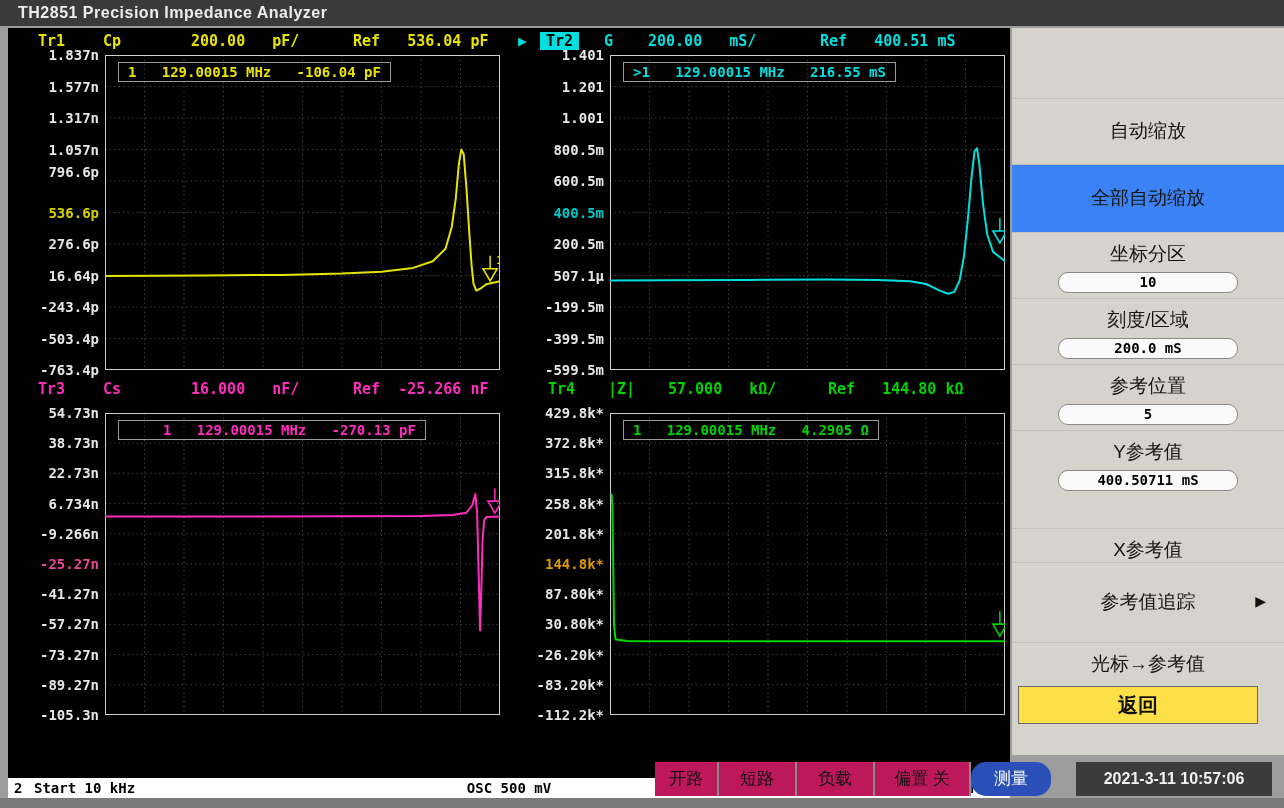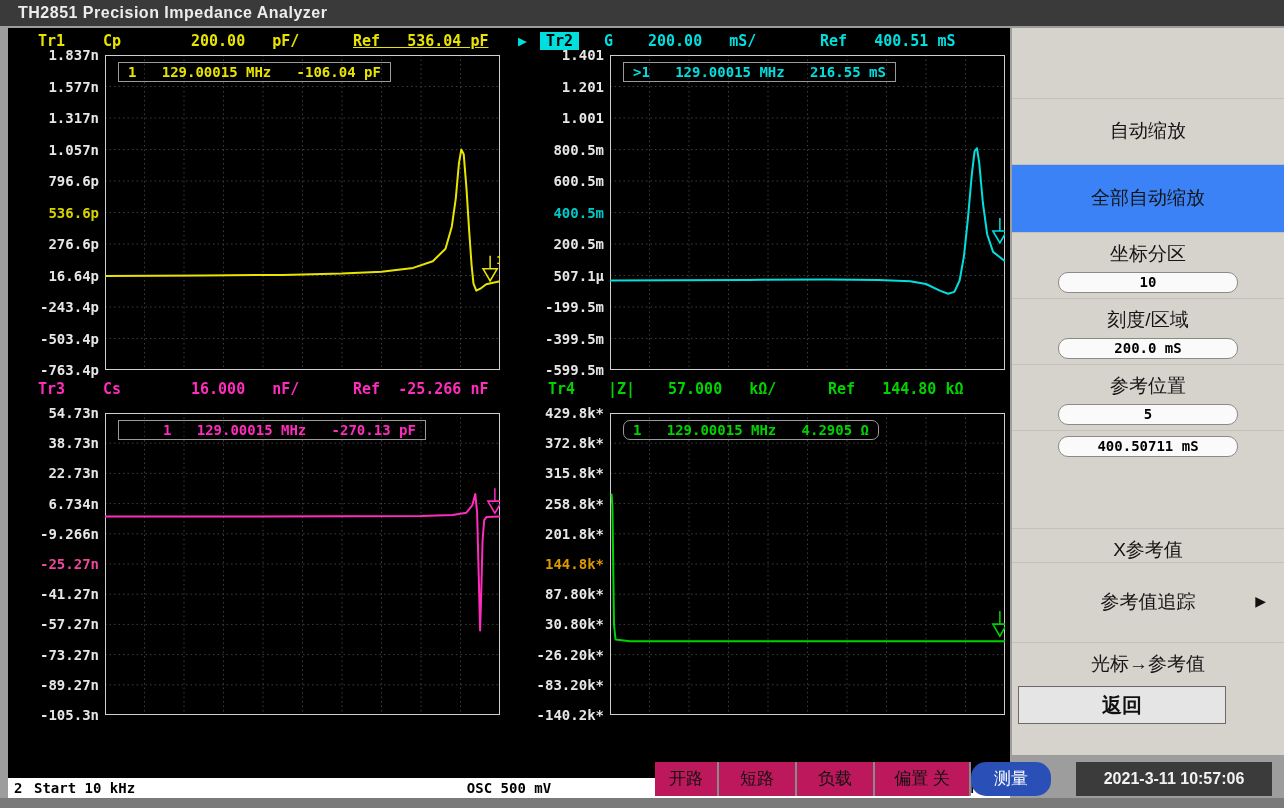--- a/index.html
+++ b/index.html
@@ -57,22 +57,22 @@
   .menu-item.selected { background:#3b82f6; }
   .menu-item .lbl { font-size:19px; color:#141414; display:block; }
   .menu-item .arrow-icon { position:absolute; right:18px; top:50%; margin-top:-10px; font-size:14px; color:#111; }
   .value-box {
     width:180px; height:21px; margin:5px auto 0; background:#fafafa;
     border:1px solid #8a8a8a; border-radius:10px; box-sizing:border-box;
     font-family:"DejaVu Sans Mono",monospace; font-size:14px; font-weight:bold;
     line-height:19px; color:#000;
   }
   .back-btn {
-    position:absolute; left:6px; width:208px; height:38px; box-sizing:border-box;
-    border:1px solid #6a6a6a; background:#e5e5e5; text-align:center;
+    position:absolute; left:6px; width:240px; height:38px; box-sizing:border-box;
+    border:1px solid #6a6a6a; background:#fde047; text-align:center;
     line-height:36px; font-size:20px; font-weight:bold; color:#111;
   }
   #btn-row { position:absolute; left:655px; top:762px; height:34px; display:flex; }
   .cal-btn {
     background:#be185d; border-right:2px solid #8a8a8a; height:34px; line-height:34px;
     text-align:center; font-size:17px; color:#111; box-sizing:border-box;
   }
   .cal-btn.active { background:#2a50b8; color:#fff; border-right:none;border-radius:15px; }
   #timestamp {
     position:absolute; left:1076px; top:762px; width:196px; height:34px;
@@ -85,21 +85,21 @@
 <body>
 
 <div id="titlebar">TH2851 Precision Impedance Analyzer</div>
 
 <div id="screen">
 
   <div class="hdr" id="hdr1">
     <span style="left: 30px; color: rgb(232, 228, 0);">Tr1</span>
     <span style="left: 95px; color: rgb(232, 228, 0);">Cp</span>
     <span style="left: 183px; color: rgb(232, 228, 0);">200.00   pF/</span>
-    <span style="left: 345px; color: rgb(232, 228, 0); text-decoration: underline;">Ref   536.04 pF</span>
+    <span style="left: 345px; color: rgb(232, 228, 0);">Ref   536.04 pF</span>
     <span style="left: 510px; color: rgb(0, 222, 222);">▶</span>
     <span class="badge" style="left: 532px; background: rgb(0, 222, 222); color: rgb(0, 0, 0);">Tr2</span>
     <span style="left: 596px; color: rgb(0, 222, 222);">G</span>
     <span style="left: 640px; color: rgb(0, 222, 222);">200.00   mS/</span>
     <span style="left: 812px; color: rgb(0, 222, 222);">Ref   400.51 mS</span>
   </div>
 
   <div class="hdr" id="hdr2">
     <span style="left: 30px; color: rgb(255, 44, 190);">Tr3</span>
     <span style="left: 95px; color: rgb(255, 44, 190);">Cs</span>
@@ -114,21 +114,21 @@
   <div id="footer-strip">
     <span class="ch">2</span>
     <span class="start">Start 10 kHz</span>
     <span class="osc">OSC 500 mV</span>
     <span class="stop">Stop 130 MHz</span>
   </div>
 <div class="ylab" style="left: -3px; top: 19px;">1.837n</div>
     <div class="ylab" style="left: -3px; top: 50.5px;">1.577n</div>
     <div class="ylab" style="left: -3px; top: 82px;">1.317n</div>
     <div class="ylab" style="left: -3px; top: 113.5px;">1.057n</div>
-    <div class="ylab" style="left: -3px; top: 145px;">796.6p</div>
+    <div class="ylab" style="left: -3px; top: 136px;">796.6p</div>
     <div class="ylab" style="left: -3px; top: 176.5px; color: rgb(214, 210, 0);">536.6p</div>
     <div class="ylab" style="left: -3px; top: 208px;">276.6p</div>
     <div class="ylab" style="left: -3px; top: 239.5px;">16.64p</div>
     <div class="ylab" style="left: -3px; top: 271px;">-243.4p</div>
     <div class="ylab" style="left: -3px; top: 302.5px;">-503.4p</div>
     <div class="ylab" style="left: -3px; top: 334px;">-763.4p</div>
     <div class="panel" style="left: 97px; top: 27px; width: 395px; height: 315px;">
       <svg width="395" height="315">
         <line x1="39.5" y1="0" x2="39.5" y2="315" stroke="#3d3d3d" stroke-width="1" stroke-dasharray="1.5 3"></line>
         <line x1="0" y1="31.5" x2="395" y2="31.5" stroke="#3d3d3d" stroke-width="1" stroke-dasharray="1.5 3"></line>
@@ -237,21 +237,21 @@
     <div class="ylab" style="left: 502px; top: 377px;">429.8k*</div>
     <div class="ylab" style="left: 502px; top: 407.2px;">372.8k*</div>
     <div class="ylab" style="left: 502px; top: 437.4px;">315.8k*</div>
     <div class="ylab" style="left: 502px; top: 467.6px;">258.8k*</div>
     <div class="ylab" style="left: 502px; top: 497.8px;">201.8k*</div>
     <div class="ylab" style="left: 502px; top: 528px; color: rgb(221, 153, 0);">144.8k*</div>
     <div class="ylab" style="left: 502px; top: 558.2px;">87.80k*</div>
     <div class="ylab" style="left: 502px; top: 588.4px;">30.80k*</div>
     <div class="ylab" style="left: 502px; top: 618.6px;">-26.20k*</div>
     <div class="ylab" style="left: 502px; top: 648.8px;">-83.20k*</div>
-    <div class="ylab" style="left: 502px; top: 679px;">-140.2k*</div>
+    <div class="ylab" style="left: 502px; top: 679px;">-112.2k*</div>
     <div class="panel" style="left: 602px; top: 385px; width: 395px; height: 302px;">
       <svg width="395" height="302">
         <line x1="39.5" y1="0" x2="39.5" y2="302" stroke="#3d3d3d" stroke-width="1" stroke-dasharray="1.5 3"></line>
         <line x1="0" y1="30.2" x2="395" y2="30.2" stroke="#3d3d3d" stroke-width="1" stroke-dasharray="1.5 3"></line>
         <line x1="79" y1="0" x2="79" y2="302" stroke="#3d3d3d" stroke-width="1" stroke-dasharray="1.5 3"></line>
         <line x1="0" y1="60.4" x2="395" y2="60.4" stroke="#3d3d3d" stroke-width="1" stroke-dasharray="1.5 3"></line>
         <line x1="118.5" y1="0" x2="118.5" y2="302" stroke="#3d3d3d" stroke-width="1" stroke-dasharray="1.5 3"></line>
         <line x1="0" y1="90.6" x2="395" y2="90.6" stroke="#3d3d3d" stroke-width="1" stroke-dasharray="1.5 3"></line>
         <line x1="158" y1="0" x2="158" y2="302" stroke="#3d3d3d" stroke-width="1" stroke-dasharray="1.5 3"></line>
         <line x1="0" y1="120.8" x2="395" y2="120.8" stroke="#3d3d3d" stroke-width="1" stroke-dasharray="1.5 3"></line>
@@ -264,21 +264,21 @@
         <line x1="316" y1="0" x2="316" y2="302" stroke="#3d3d3d" stroke-width="1" stroke-dasharray="1.5 3"></line>
         <line x1="0" y1="241.6" x2="395" y2="241.6" stroke="#3d3d3d" stroke-width="1" stroke-dasharray="1.5 3"></line>
         <line x1="355.5" y1="0" x2="355.5" y2="302" stroke="#3d3d3d" stroke-width="1" stroke-dasharray="1.5 3"></line>
         <line x1="0" y1="271.8" x2="395" y2="271.8" stroke="#3d3d3d" stroke-width="1" stroke-dasharray="1.5 3"></line>
         <rect x="0.5" y="0.5" width="394" height="301" fill="none" stroke="#cfcfcf" stroke-width="1"></rect>
         <path d="M1.6 81.5 L2.4 93.6 L3.2 151.0 L4.0 211.4 L5.5 226.5 L19.8 228.2 L118.5 228.2 L237.0 228.2 L355.5 228.2 L395.0 228.2" fill="none" stroke="#00d400" stroke-width="2" stroke-linejoin="round" stroke-linecap="round"></path>
         <line x1="389.865" y1="198.084" x2="389.865" y2="211.084" stroke="#00d400" stroke-width="1.5"></line>
         <path d="M 382.865 211.084 L 396.865 211.084 L 389.865 223.084 Z" fill="none" stroke="#00d400" stroke-width="1.6"></path>
         <text x="395.865" y="206.084" fill="#00d400" font-size="11" font-family="DejaVu Sans Mono, monospace" font-weight="bold">1</text>
       </svg>
-      <div class="readout" style="color: rgb(0, 212, 0); border-radius: 7px;">1   129.00015 MHz   4.2905 Ω</div>
+      <div class="readout" style="color: rgb(0, 212, 0);">1   129.00015 MHz   4.2905 Ω</div>
     </div>
   </div>
 
 <div id="sidebar">
   <span class="scroll-arrow" style="top:70px">▲</span>
   <span class="scroll-arrow" style="top:636px">▼</span>
   <div id="menu-items">
       <div class="menu-item" style="top: 70px; height: 66px;">
         <span class="lbl" style="line-height: 64px;">自动缩放</span>
       </div>
@@ -291,20 +291,21 @@
       </div>
       <div class="menu-item" style="top: 270px; height: 66px;">
         <span class="lbl" style="margin-top: 8px;">刻度/区域</span>
         <div class="value-box">200.0 mS</div>
       </div>
       <div class="menu-item" style="top: 336px; height: 66px;">
         <span class="lbl" style="margin-top: 8px;">参考位置</span>
         <div class="value-box">5</div>
       </div>
       <div class="menu-item" style="top: 402px; height: 66px;">
+        <span class="lbl" style="margin-top: 8px;">Y参考值</span>
         <div class="value-box">400.50711 mS</div>
       </div>
       <div class="menu-item" style="top: 468px; height: 66px; margin-top: 32px;">
         <span class="lbl" style="margin-top: 8px;">X参考值</span>
         <div class="value-box"></div>
       </div>
       <div class="menu-item" style="top: 534px; height: 80px;">
         <span class="lbl" style="line-height: 78px;">参考值追踪</span>
         <span class="arrow-icon">▶</span>
       </div>

